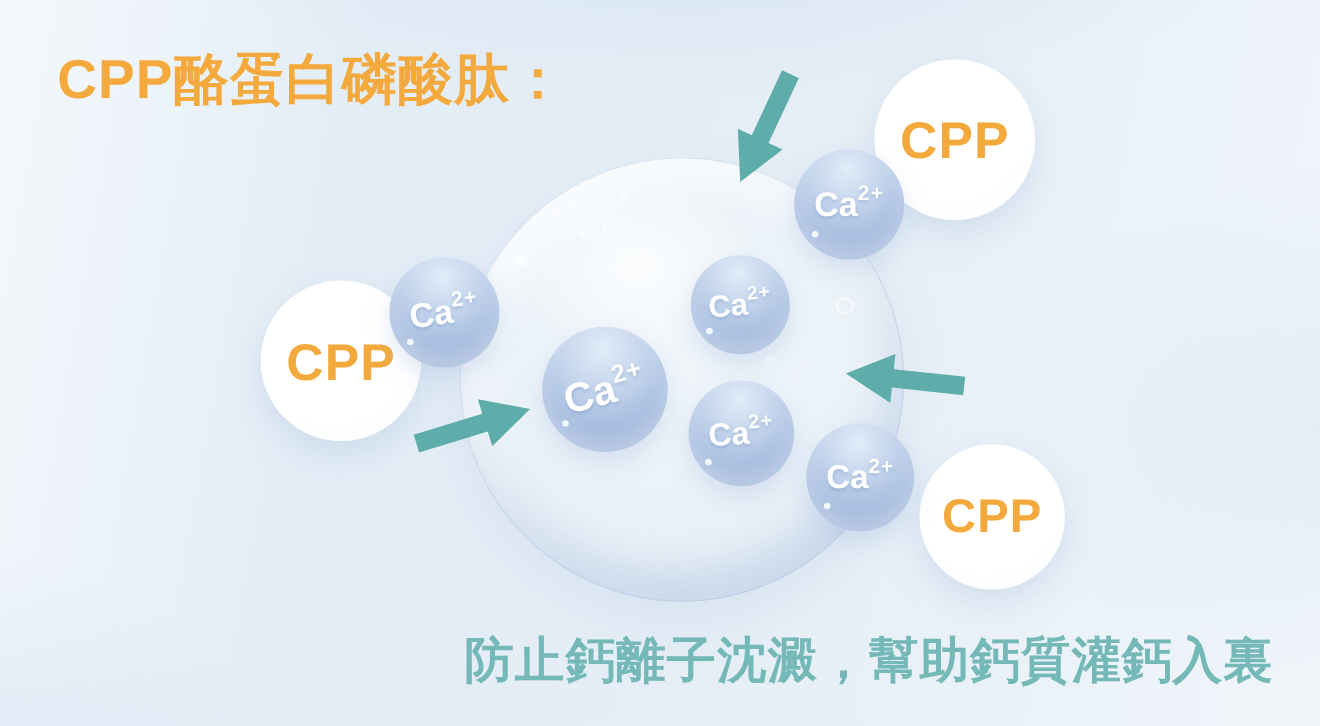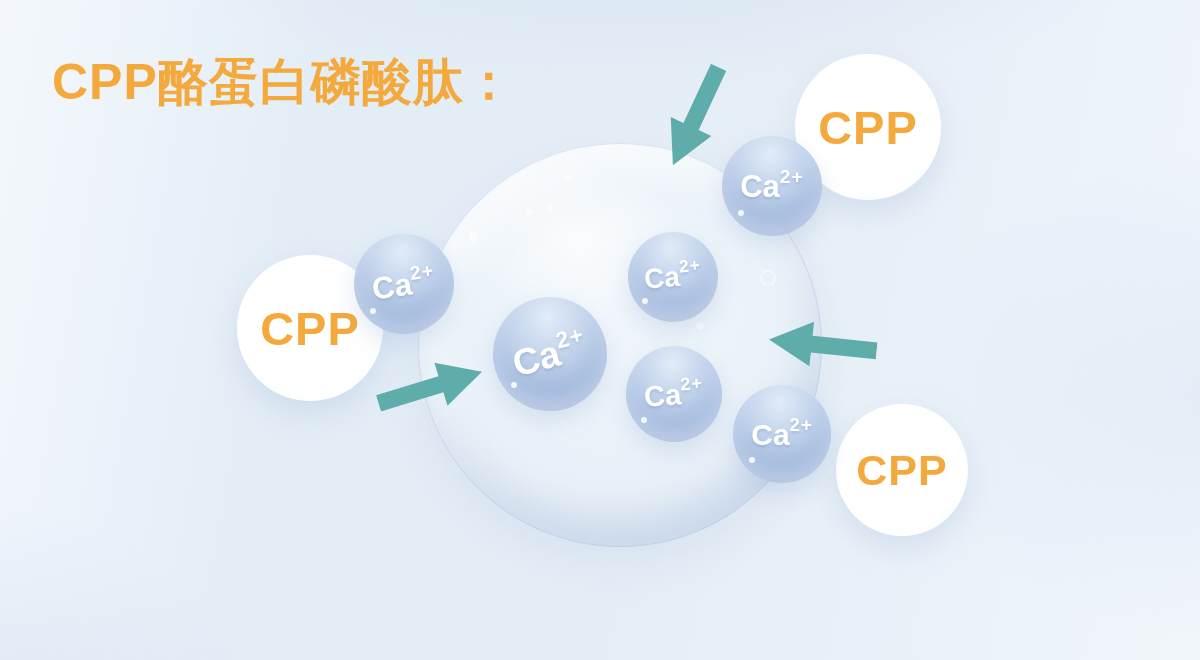--- a/index.html
+++ b/index.html
@@ -10,21 +10,21 @@
     font-family:"Liberation Sans","DejaVu Sans",sans-serif;
     background:
       radial-gradient(ellipse 60% 30% at 55% -8%, rgba(205,222,240,0.55) 0%, rgba(205,222,240,0) 70%),
       radial-gradient(ellipse 40% 50% at -6% 110%, rgba(198,216,238,0.45) 0%, rgba(198,216,238,0) 70%),
       radial-gradient(ellipse 45% 55% at 106% 60%, rgba(205,222,242,0.40) 0%, rgba(205,222,242,0) 70%),
       linear-gradient(100deg,#F4F8FC 0%, #E3EDF6 26%, #E5EEF6 55%, #ECF3F9 86%, #F1F6FA 100%);
   }
 
   
   .title{
-    position:absolute;left:52px;top:50px;z-index:6;
+    position:absolute;left:52px;top:40px;z-index:6;
     color:#F4A93C;font-size:50px;line-height:64px;font-weight:700;
     letter-spacing:1px;
     text-align:center;
   }
   .caption{
     position:absolute;right:42px;top:570px;z-index:6;
     color:#74B8B7;font-size:45px;font-weight:700;letter-spacing:1px;
     white-space:nowrap;
   }
 
@@ -160,14 +160,15 @@
   <svg class="arrow" style="--ax:639px;--ay:90px;--alen:112px;--arot:115deg;" viewBox="0 0 120 60">
     <path d="M0 21 H70 V6 L116 30 L70 54 V39 H0 Z" fill="#5FADAA"></path>
   </svg>
   <svg class="arrow" style="--ax:376px;--ay:359px;--alen:112px;--arot:-17deg;" viewBox="0 0 120 60">
     <path d="M0 21 H70 V6 L116 30 L70 54 V39 H0 Z" fill="#5FADAA"></path>
   </svg>
   <svg class="arrow" style="--ax:765px;--ay:317px;--alen:112px;--arot:186deg;" viewBox="0 0 120 60">
     <path d="M0 21 H70 V6 L116 30 L70 54 V39 H0 Z" fill="#5FADAA"></path>
   </svg>
 
+  <div class="caption">防止鈣離子沈澱，幫助鈣質灌鈣入裏</div>
 
 </div>
 
 </body></html>

